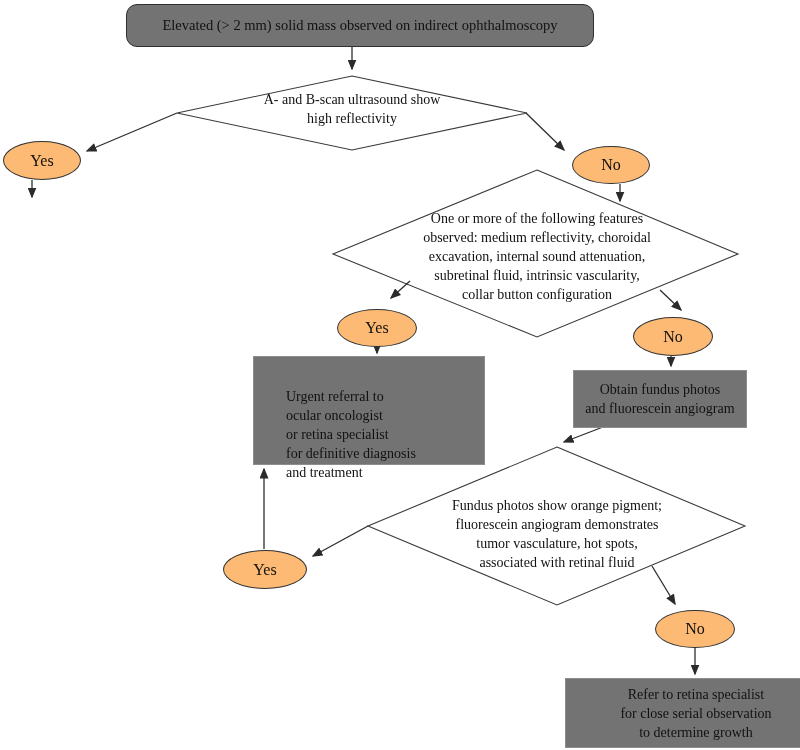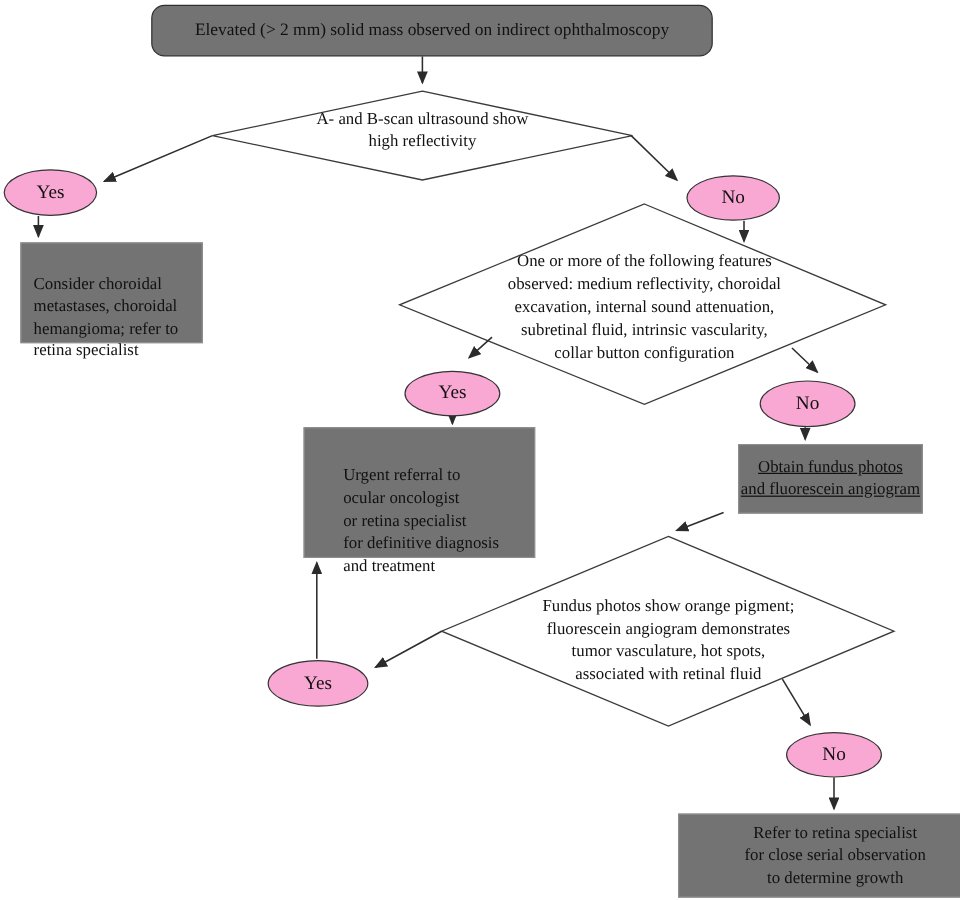--- a/index.html
+++ b/index.html
@@ -9,29 +9,29 @@
   }
   .layer{position:absolute;left:0;top:0;}
   .node{
     position:absolute;box-sizing:border-box;background:#737373;
     font-size:14px;line-height:19px;white-space:pre-line;
   }
   .rect{border:1.5px solid #8d8d8d;}
   .flexcenter{display:flex;align-items:center;justify-content:center;text-align:center;}
   .ellipse{
     position:absolute;box-sizing:border-box;border:1.4px solid #333333;border-radius:50%;
-    background:#f9a8d4;display:flex;align-items:center;justify-content:center;font-size:16px;
+    background:#fdba74;display:flex;align-items:center;justify-content:center;font-size:16px;
   }
   .dlabel{
     position:absolute;text-align:center;font-size:14px;line-height:19px;white-space:pre-line;
   }
   #node-start{left:126px;top:4px;width:468px;height:43px;border:1.5px solid #2f2f2f;border-radius:11px;font-size:14.5px;}
   #node-consider{left:17px;top:202px;width:152px;height:84px;padding:7px 4px 0 10px;line-height:18.5px;}
-  #node-urgent{left:253px;top:356px;width:193px;height:109px;padding:11px 4px 0 32px;}
-  #node-fundus{left:615px;top:370px;width:154px;height:58px;text-decoration:underline;}
+  #node-urgent{left:253px;top:356px;width:232px;height:109px;padding:11px 4px 0 32px;}
+  #node-fundus{left:573px;top:370px;width:174px;height:58px;}
   #node-refer{left:565px;top:678px;width:262px;height:70px;}
   #lbl-d1{left:202px;top:90px;width:300px;}
   #lbl-d2{left:359px;top:209px;width:356px;}
   #lbl-d3{left:378px;top:496px;width:358px;}
   #el-yes1{left:3px;top:141px;width:78px;height:39px;}
   #el-no1{left:572px;top:146px;width:78px;height:38px;}
   #el-yes2{left:337px;top:309px;width:80px;height:38px;}
   #el-no2{left:633px;top:317px;width:80px;height:39px;}
   #el-yes3{left:223px;top:550px;width:84px;height:39px;}
   #el-no3{left:655px;top:610px;width:80px;height:38px;}
@@ -67,26 +67,20 @@
     <line x1="368" y1="526" x2="313" y2="556" marker-end="url(#arr)"></line>
     <line x1="264" y1="549" x2="264" y2="469" marker-end="url(#arr)"></line>
     <line x1="652" y1="566" x2="675" y2="604" marker-end="url(#arr)"></line>
     <line x1="695" y1="648" x2="695" y2="674" marker-end="url(#arr)"></line>
   </svg>
 
   <div class="node flexcenter" id="node-start">
     <span>Elevated (&gt; 2 mm) solid mass observed on indirect ophthalmoscopy</span>
   </div>
 
-  <div class="node rect" id="node-consider">
-    <span>Consider choroidal
-metastases, choroidal
-hemangioma; refer to
-retina specialist</span>
-  </div>
 
   <div class="node rect" id="node-urgent">
     <span>Urgent referral to
 ocular oncologist
 or retina specialist
 for definitive diagnosis
 and treatment</span>
   </div>
 
   <div class="node rect flexcenter" id="node-fundus">

